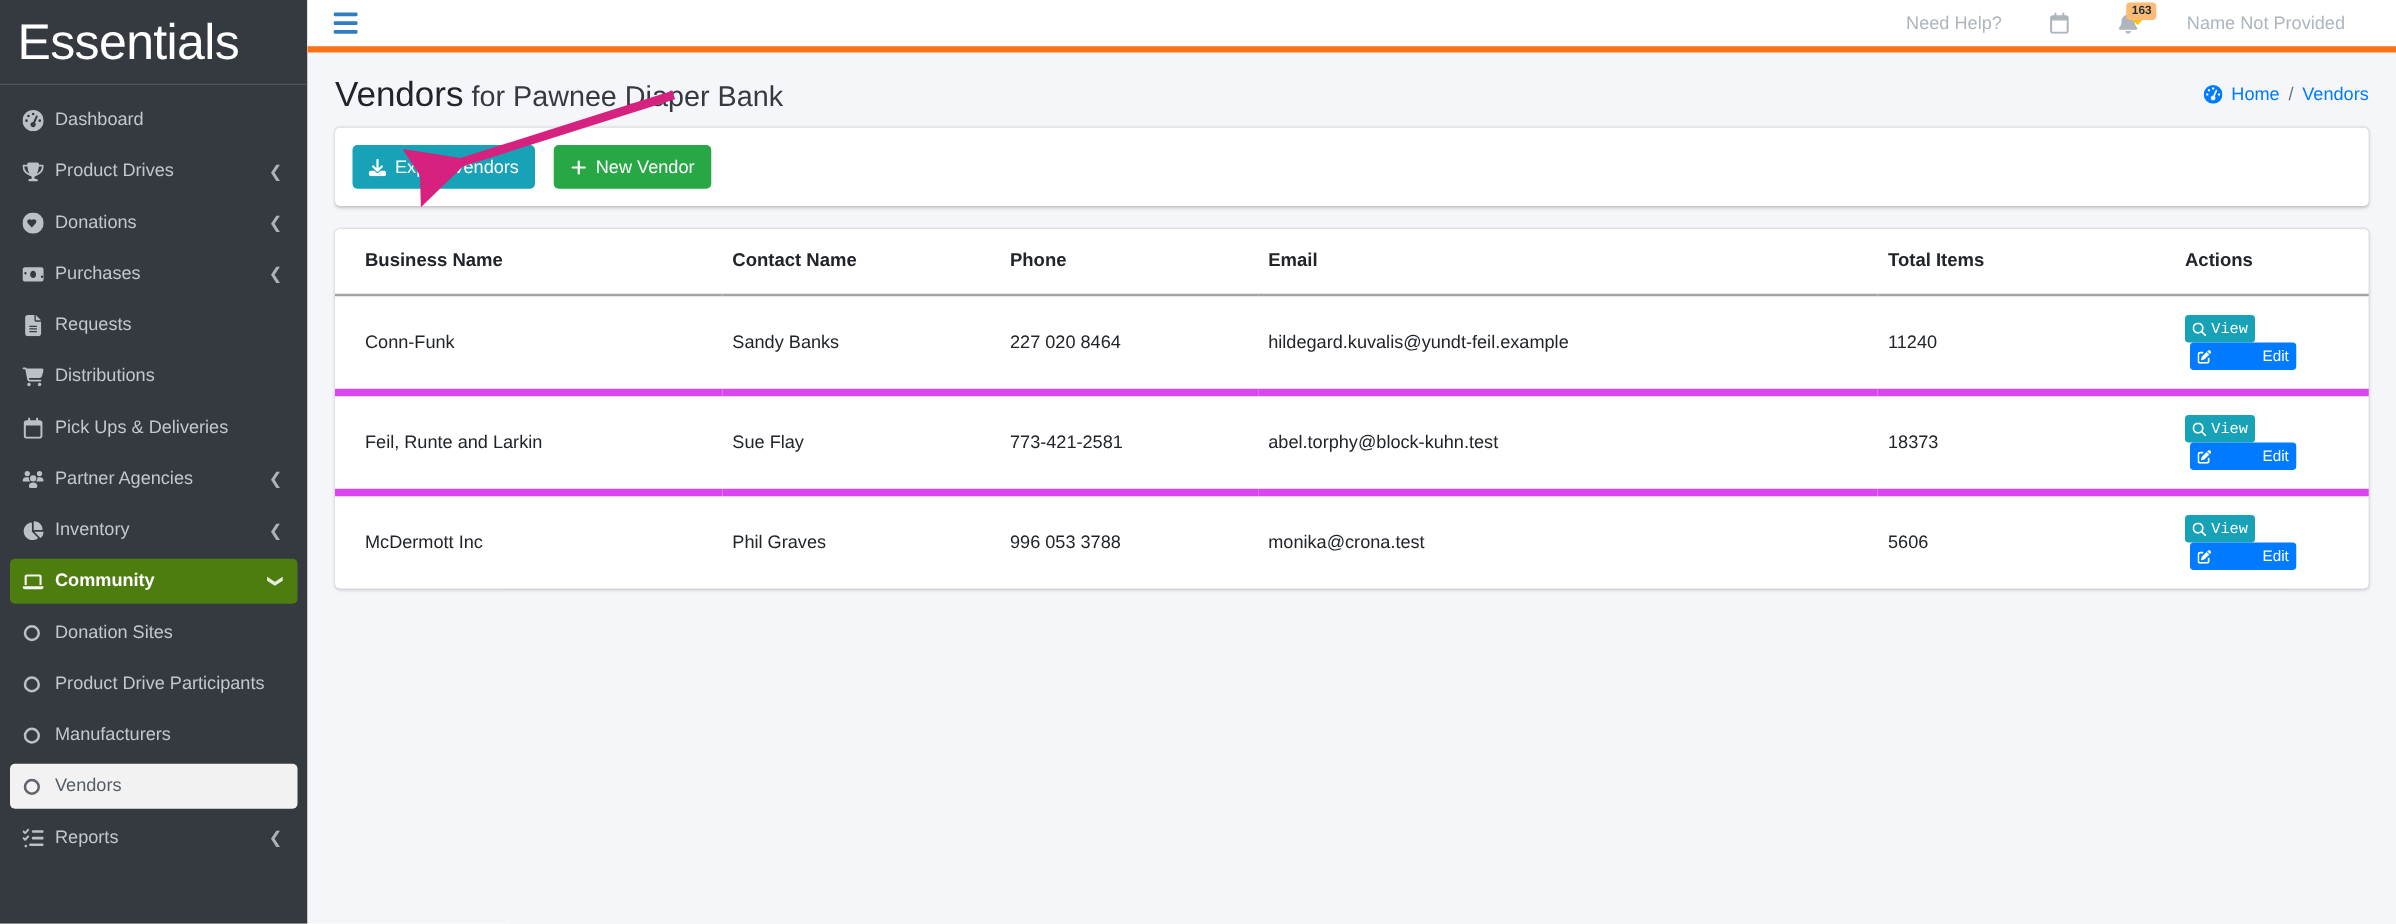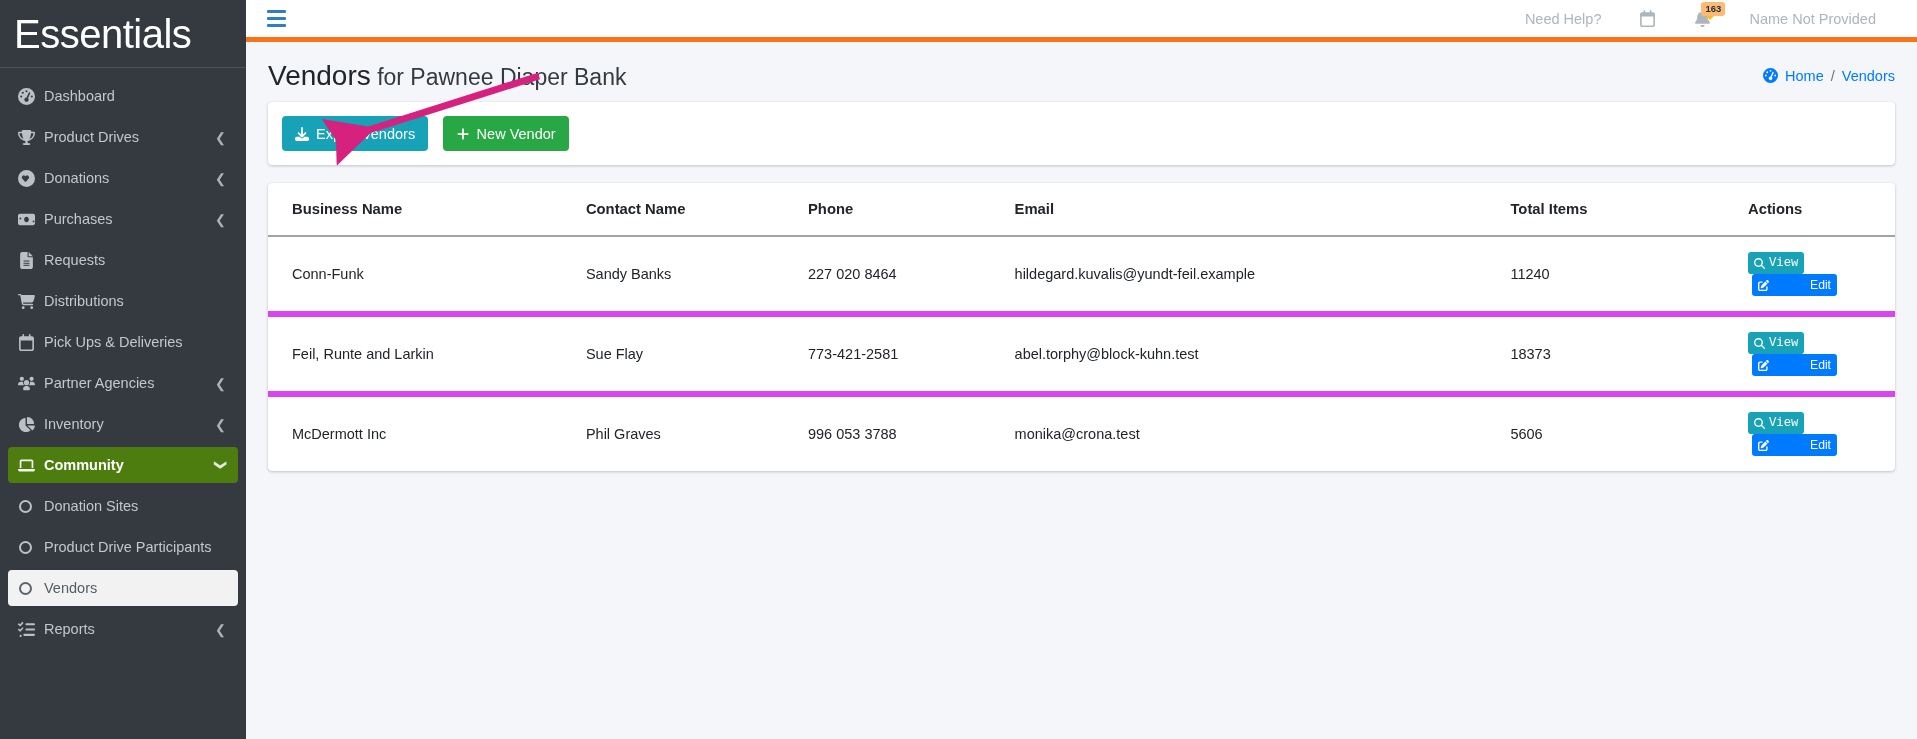--- a/index.html
+++ b/index.html
@@ -278,20 +278,26 @@
           <span class="nav-icon">
             <span class="sub-circle"></span>
           </span>
           <span class="nav-label">Donation Sites</span>
         </div>
         <div class="nav-item">
           <span class="nav-icon">
             <span class="sub-circle"></span>
           </span>
           <span class="nav-label">Product Drive Participants</span>
+        </div>
+        <div class="nav-item">
+          <span class="nav-icon">
+            <span class="sub-circle"></span>
+          </span>
+          <span class="nav-label">Manufacturers</span>
         </div>
         <div class="nav-item active-light">
           <span class="nav-icon">
             <span class="sub-circle"></span>
           </span>
           <span class="nav-label">Vendors</span>
         </div>
         <div class="nav-item">
           <span class="nav-icon">
             <svg width="17" height="17" viewBox="0 0 512 512">

